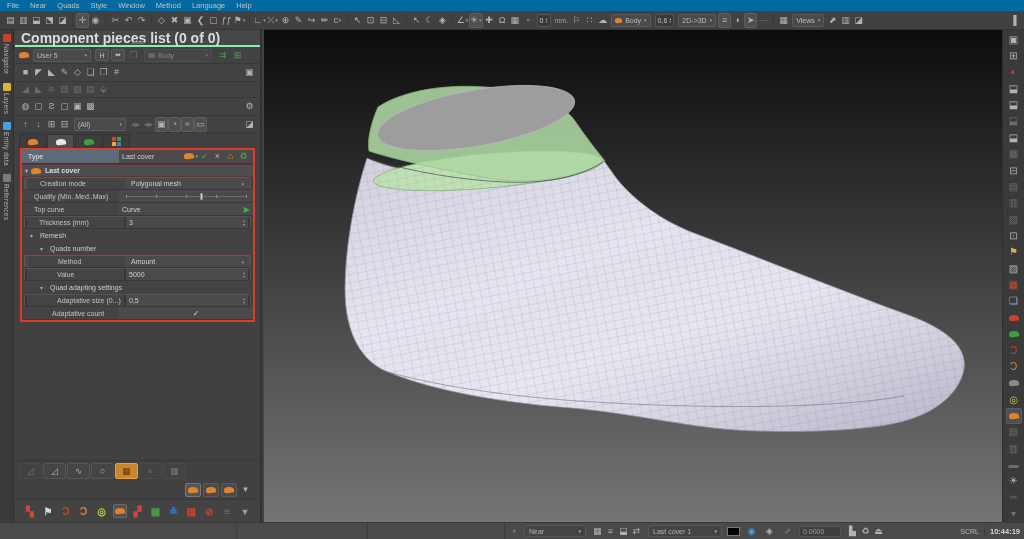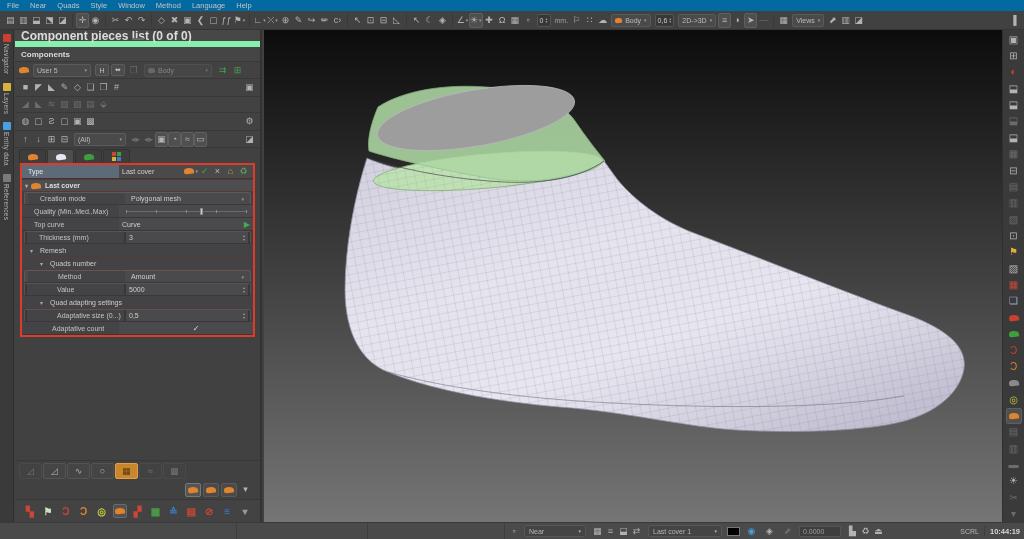--- a/index.html
+++ b/index.html
@@ -35,21 +35,21 @@
   .side-tab { display:flex; flex-direction:column; align-items:center; gap:2px; }
   .side-tab .sq { width:8px; height:8px; border-radius:1px; }
   .side-tab .vtext { writing-mode:vertical-rl; font-size:6.5px; color:#b5b5b5; letter-spacing:.3px; }
   
   .left-panel { position:absolute; left:15px; top:30px; width:247px; bottom:17px; background:#414141;
                 border-right:2px solid #333; display:flex; flex-direction:column; font-size:7.5px; }
   .panel-title { height:16px; display:flex; align-items:center; gap:4px; padding:0 5px; background:#434343;
                  border-bottom:1px solid #373737; }
   .panel-title .t { font-weight:bold; color:#e0e0e0; font-size:8px; }
   .pieces-header { height:17px; display:flex; align-items:center; padding:0 6px; font-weight:bold; color:#dcdcdc;
-                   font-size:12px; background:#474747; border-bottom:6px solid #86efac; position:relative; }
+                   font-size:14px; background:#474747; border-bottom:2px solid #86efac; position:relative; }
   .drag-dash { position:absolute; left:50%; bottom:1px; width:12px; height:2px; background:#6a6a6a; transform:translateX(-50%); }
   .components-header { height:15px; display:flex; align-items:center; padding:0 6px; font-weight:bold; color:#dcdcdc;
                        font-size:8px; background:#454545; border-bottom:1px solid #383838; }
   .combo-row { height:17px; display:flex; align-items:center; padding:0 4px; gap:2px; background:#424242; border-bottom:1px solid #383838; }
   .mini-btn { display:inline-flex; align-items:center; justify-content:center; width:14px; height:12px;
               background:#4c4c4c; border:1px solid #5c5c5c; border-radius:2px; font-size:7px; color:#c0c0c0; }
   .tool-row { height:18px; display:flex; align-items:center; padding:0 4px; gap:1px; background:#424242;
               border-bottom:1px solid #383838; }
   .tool-row .right { margin-left:auto; }
   .tabs-row { height:15px; display:flex; align-items:flex-end; padding:0 0 0 4px; gap:1px; background:#414141; }
@@ -229,23 +229,20 @@
       <div class="side-tab">
         <span class="sq" style="background: rgb(122, 122, 122);"></span>
         <span class="vtext">References</span>
       </div>
     </div>
 
   <div class="left-panel">
     <div class="pieces-header">
       <span>Component pieces list (0 of 0)</span>
       <span class="drag-dash"></span>
-    </div>
-    <div class="components-header">
-      <span>Components</span>
     </div>
     <div class="combo-row">
       <span class="blob" style="background:#e08430"></span>
       <span class="combo" style="width:58px">
         <span>User 5</span>
           <span class="caret" style="margin-left:auto">▾</span>
       </span>
       <span class="mini-btn">H</span>
       <span class="mini-btn">⬌</span>
       <span class="icon dim">❐</span>

